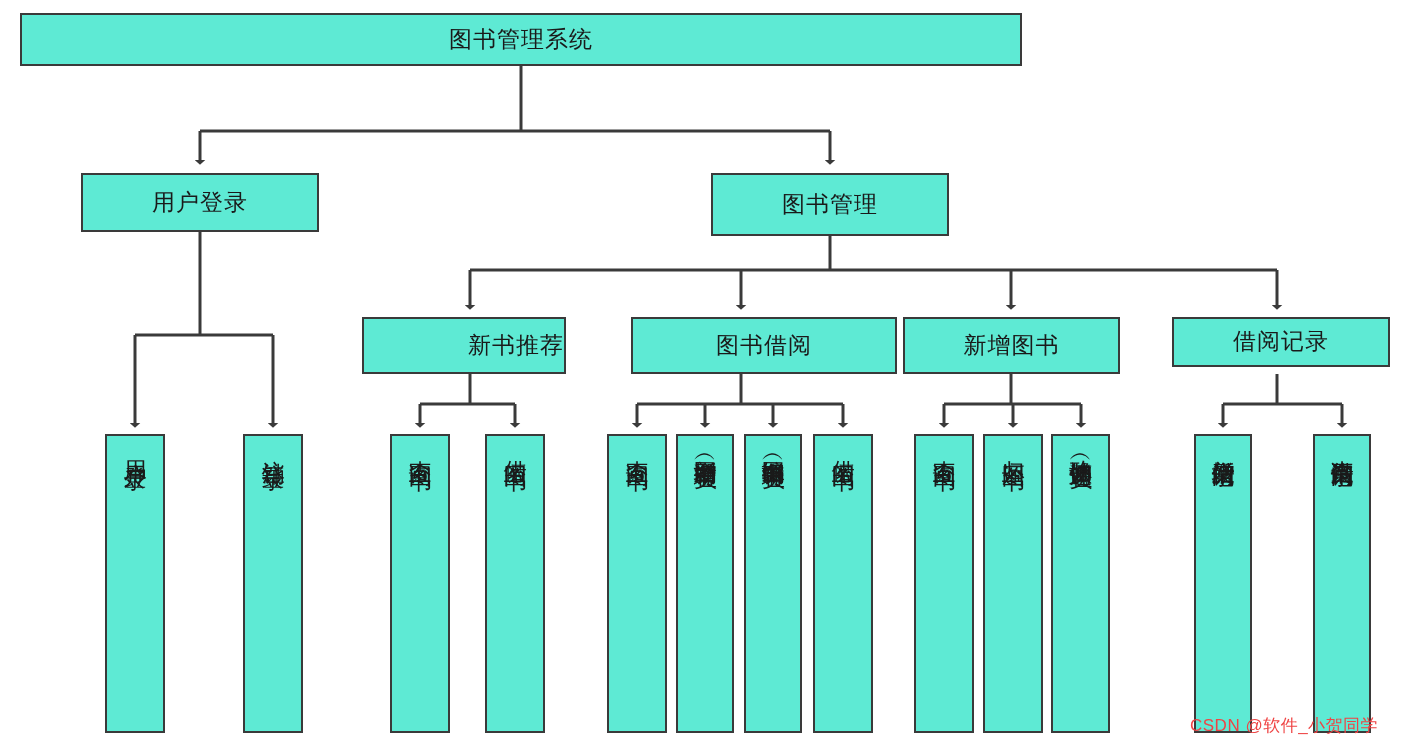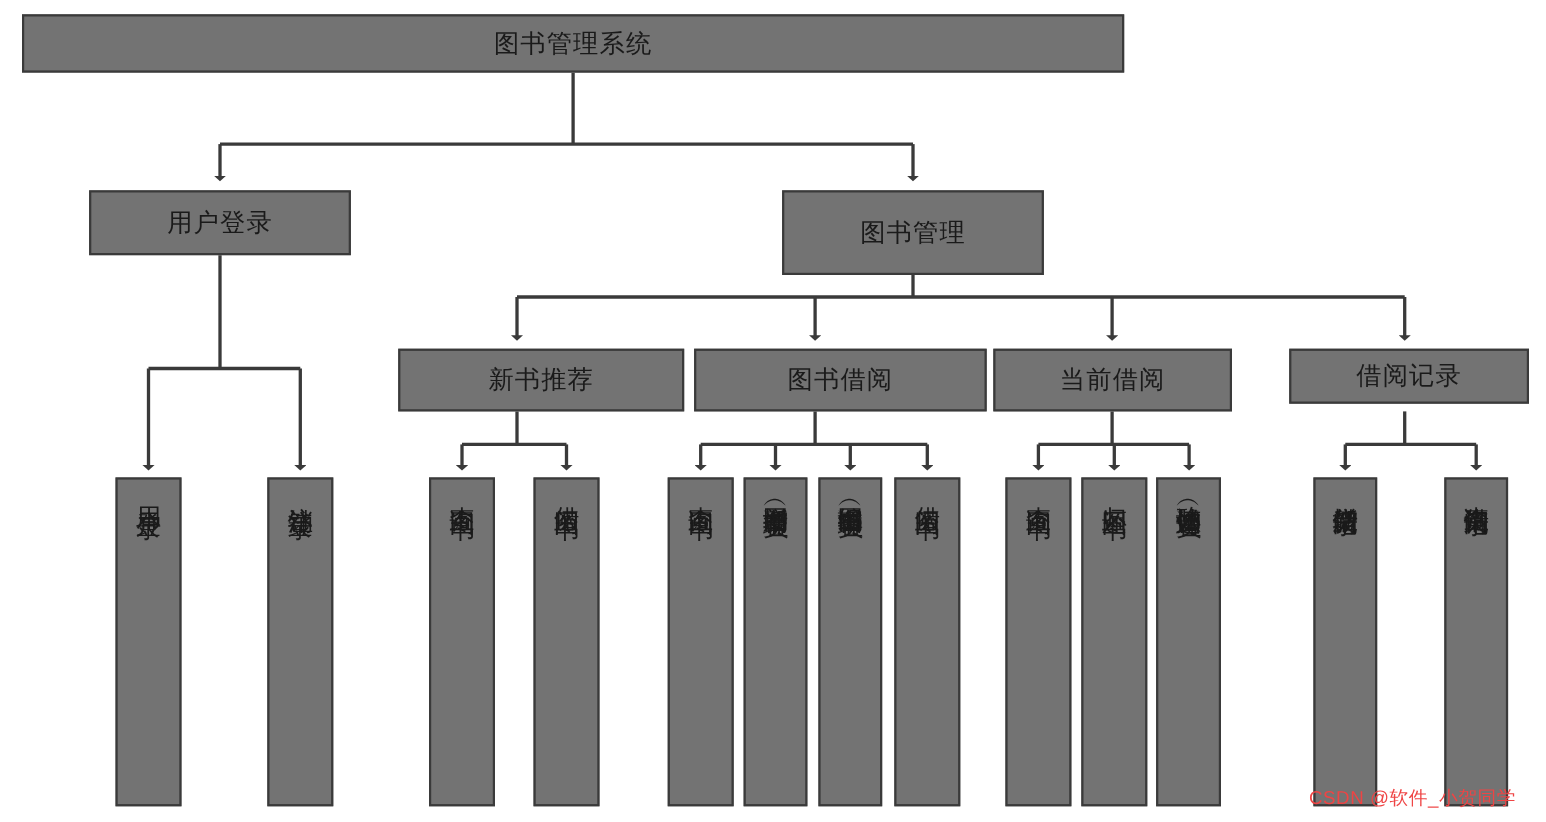--- a/index.html
+++ b/index.html
@@ -20,21 +20,21 @@
     left: 0;
     top: 0;
     width: 1405px;
     height: 747px;
     pointer-events: none;
   }
   .node {
     position: absolute;
     box-sizing: border-box;
     border: 2px solid #3a3a3a;
-    background: #737373;
+    background: #5eead4;
     display: flex;
     align-items: center;
     justify-content: center;
     color: #1a1a1a;
   }
   .node .label {
     display: block;
     text-align: center;
     line-height: 1.18;
   }
@@ -124,32 +124,32 @@
     </g>
   </svg>
 
   <div class="node horiz" style="left:20px;top:13px;width:1002px;height:53px;">
     <span class="label">图书管理系统</span>
   </div>
 
   <div class="node horiz" style="left:81px;top:173px;width:238px;height:59px;">
     <span class="label">用户登录</span>
   </div>
-  <div class="node horiz" style="left:711px;top:173px;width:238px;height:77px;">
+  <div class="node horiz" style="left:711px;top:173px;width:238px;height:63px;">
     <span class="label">图书管理</span>
   </div>
 
-  <div class="node horiz" style="left:362px;top:317px;width:260px;height:57px;">
+  <div class="node horiz" style="left:362px;top:317px;width:204px;height:57px;justify-content:flex-end;">
     <span class="label">新书推荐</span>
   </div>
   <div class="node horiz" style="left:631px;top:317px;width:266px;height:57px;">
     <span class="label">图书借阅</span>
   </div>
   <div class="node horiz" style="left:903px;top:317px;width:217px;height:57px;">
-    <span class="label">当前借阅</span>
+    <span class="label">新增图书</span>
   </div>
   <div class="node horiz" style="left:1172px;top:317px;width:218px;height:50px;">
     <span class="label">借阅记录</span>
   </div>
 
   <div class="node vert" style="left:105px;top:434px;width:60px;height:299px;">
     <span class="label">用户登录</span>
   </div>
   <div class="node vert" style="left:243px;top:434px;width:60px;height:299px;">
     <span class="label">注销登录</span>

